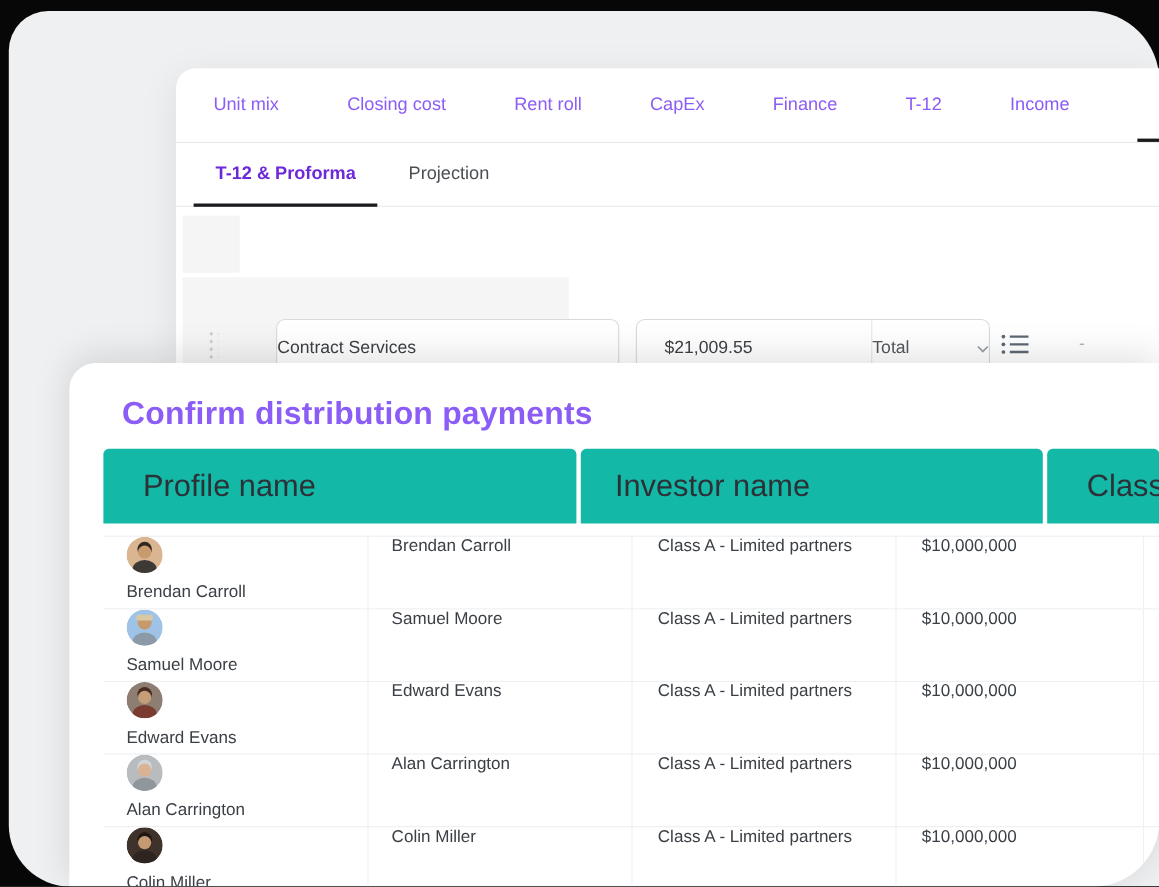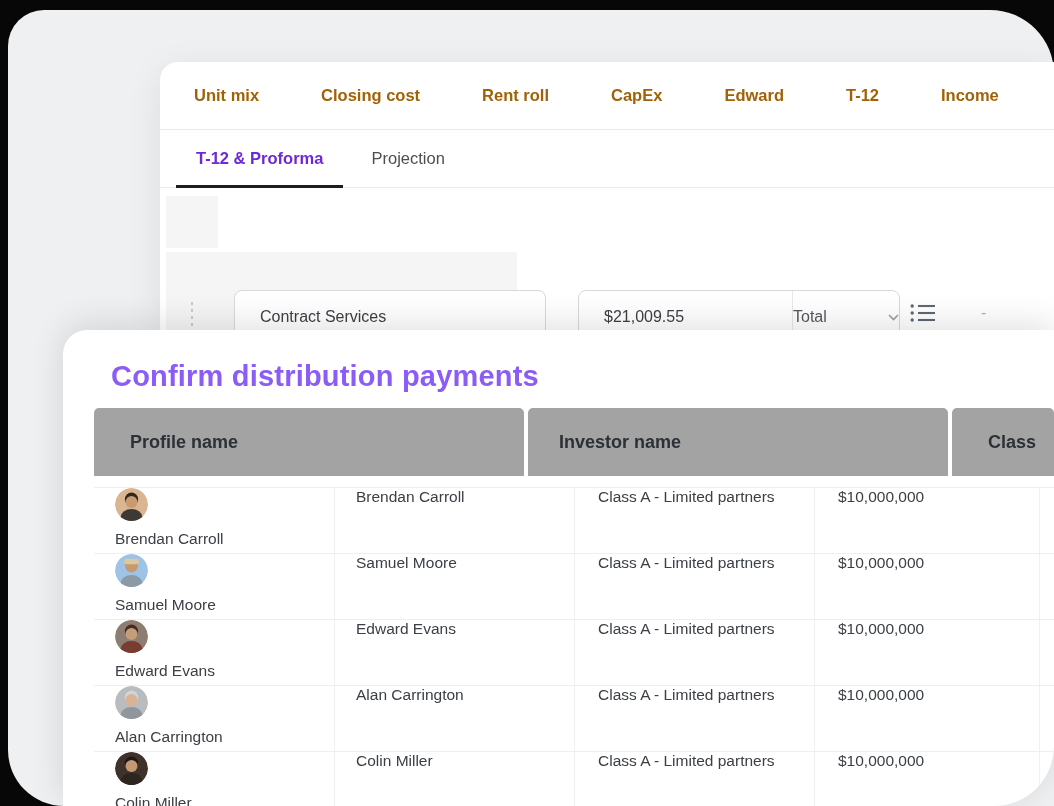--- a/index.html
+++ b/index.html
@@ -8,22 +8,22 @@
 
   
   .gray-panel{position:absolute;left:8px;top:10px;right:0;bottom:0;background:#eff0f2;
               border-radius:36px 64px 0 56px;}
   .sheet{position:absolute;left:160px;top:62px;right:0;height:268px;background:#ffffff;
          border-top-left-radius:18px;box-shadow:0 8px 36px rgba(0,0,0,.08);overflow:hidden;}
 
   
   .tabs-row{display:flex;align-items:stretch;height:67px;border-bottom:1px solid #e8e9ea;
             padding-left:34px;gap:62px;}
-  .tab{display:flex;align-items:center;font-size:16.5px;color:#a16207;white-space:nowrap;
-       position:relative;cursor:pointer;font-weight:bold;}
+  .tab{display:flex;align-items:center;font-size:16.5px;color:#8b5cf6;white-space:nowrap;
+       position:relative;cursor:pointer;}
   .tab-exit{margin-left:auto;margin-right:-20px;font-weight:700;color:#1e2124;padding-left:22px;}
   .tab-exit::after{content:"";position:absolute;left:0;right:0;bottom:0;height:3px;background:#17181a;}
 
   
   .subtabs-row{display:flex;height:57px;border-bottom:1px solid #e9eaeb;padding-left:16px;}
   .subtab{display:flex;align-items:center;padding:0 20px;font-size:16.5px;color:#4b4f54;
           position:relative;white-space:nowrap;cursor:pointer;}
   .subtab + .subtab{margin-left:8px;}
   .subtab.active{font-weight:700;color:#6d28d9;}
   .subtab.active::after{content:"";position:absolute;left:0;right:0;bottom:-1px;height:3px;background:#1b1d20;}
@@ -39,36 +39,36 @@
   .copy-ic{margin-left:auto;margin-right:13px;flex:0 0 17px;}
 
   
   .sheet-row{position:absolute;left:0;right:0;top:210px;height:120px;}
   .drag-handle{position:absolute;left:28px;top:28px;width:11px;height:27px;
     background-image:radial-gradient(circle,#c7cacd 1.3px,transparent 1.5px);
     background-size:8px 7px;cursor:grab;}
   .input{position:absolute;top:18px;height:54px;background:#fff;border:1px solid #d7d9db;
          border-radius:8px;box-sizing:border-box;display:flex;align-items:center;
          font-size:16px;color:#3d4146;}
-  .item-input{left:74px;width:312px;padding-left:25px;}
+  .item-input{left:91px;width:312px;}
   .t12-input{left:418px;width:322px;}
   .t12-input .val{padding-left:25px;flex:1;}
   .total-dd{width:106px;align-self:stretch;display:flex;align-items:center;justify-content:space-between;
             gap:7px;border-left:1px solid #e6e8ea;color:#54585d;cursor:pointer;}
   .list-btn{position:absolute;left:750px;top:30px;cursor:pointer;}
   .dash{position:absolute;left:821px;top:32px;color:#aeb2b6;font-size:16px;}
 
   
   .modal{position:absolute;left:63px;top:330px;right:0;bottom:0;background:#ffffff;
          border-radius:24px 0 60px 0;box-shadow:0 -6px 34px rgba(0,0,0,.12);overflow:hidden;}
   .modal h1{position:absolute;left:32px;top:14px;margin:16px;font-size:29px;font-weight:700;
             letter-spacing:.2px;color:#8b5cf6;}
   .m-table{position:absolute;left:31px;top:78px;right:0;bottom:0;}
   .m-head{display:flex;gap:4px;height:68px;}
-  .m-hcell{background:#a3a3a3;display:flex;align-items:center;font-size:18px;font-weight:700;
+  .m-hcell{background:#14b8a6;display:flex;align-items:center;font-size:28px;font-weight:400;
            color:#2c3137;border-radius:5px 5px 0 0;box-sizing:border-box;overflow:hidden;white-space:nowrap;}
   .c1{width:430px;flex:0 0 430px;padding-left:36px;}
   .c2{width:420px;flex:0 0 420px;padding-left:31px;}
   .c3{flex:1;padding-left:36px;}
   .m-body{margin-top:11px;}
   .m-row{display:flex;height:65px;border-top:1px solid #eeeff1;font-size:15.5px;color:#3b4046;}
   .cell{display:flex;align-items:flex-start;box-sizing:border-box;border-right:1px solid #eef0f2;
         overflow:hidden;white-space:nowrap;flex-direction:column;}
   .cc1{width:241px;flex:0 0 241px;padding-left:21px;gap:9px;}
   .cc2{width:240px;flex:0 0 240px;padding-left:21px;}
@@ -89,21 +89,21 @@
 
 <div class="stage">
   <div class="gray-panel"></div>
 
   <div class="sheet">
     <div class="tabs-row">
       <div class="tab">Unit mix</div>
       <div class="tab">Closing cost</div>
       <div class="tab">Rent roll</div>
       <div class="tab">CapEx</div>
-      <div class="tab">Edward</div>
+      <div class="tab">Finance</div>
       <div class="tab">T-12</div>
       <div class="tab">Income</div>
       <div class="tab tab-exit">Exit</div>
     </div>
 
     <div class="subtabs-row">
       <div class="subtab active">T-12 &amp; Proforma</div>
       <div class="subtab">Projection</div>
     </div>
 

